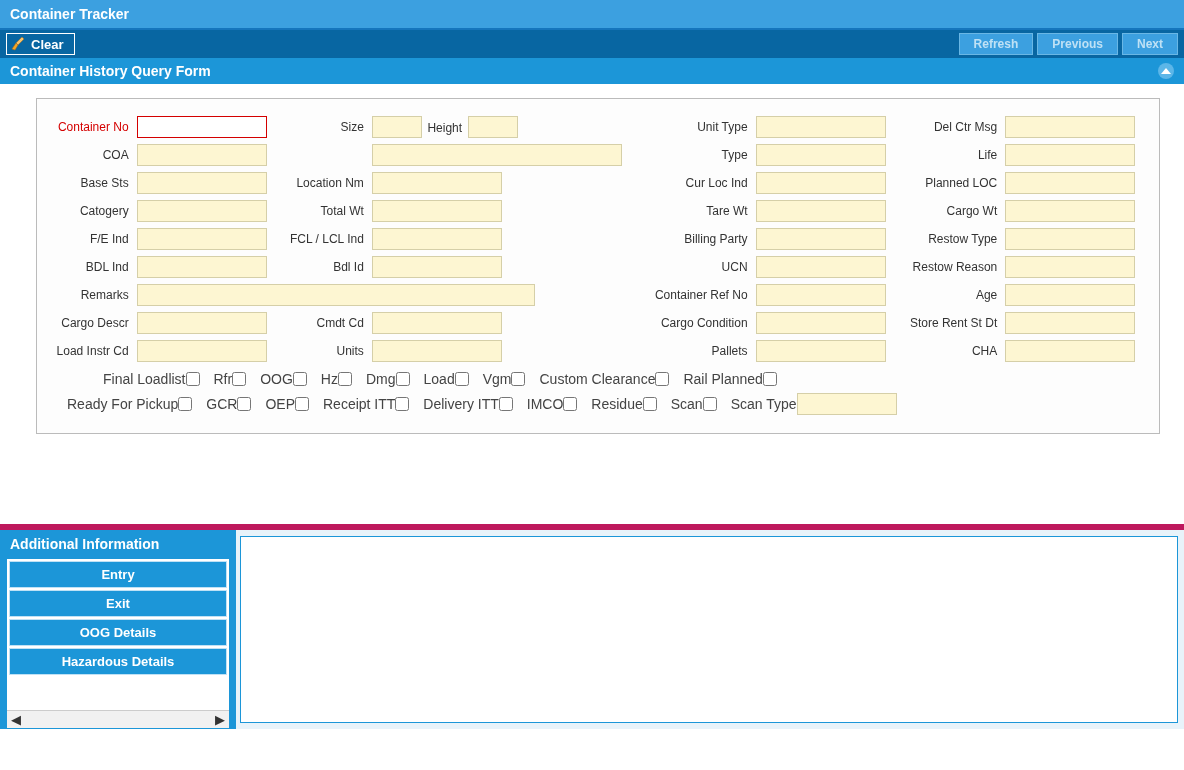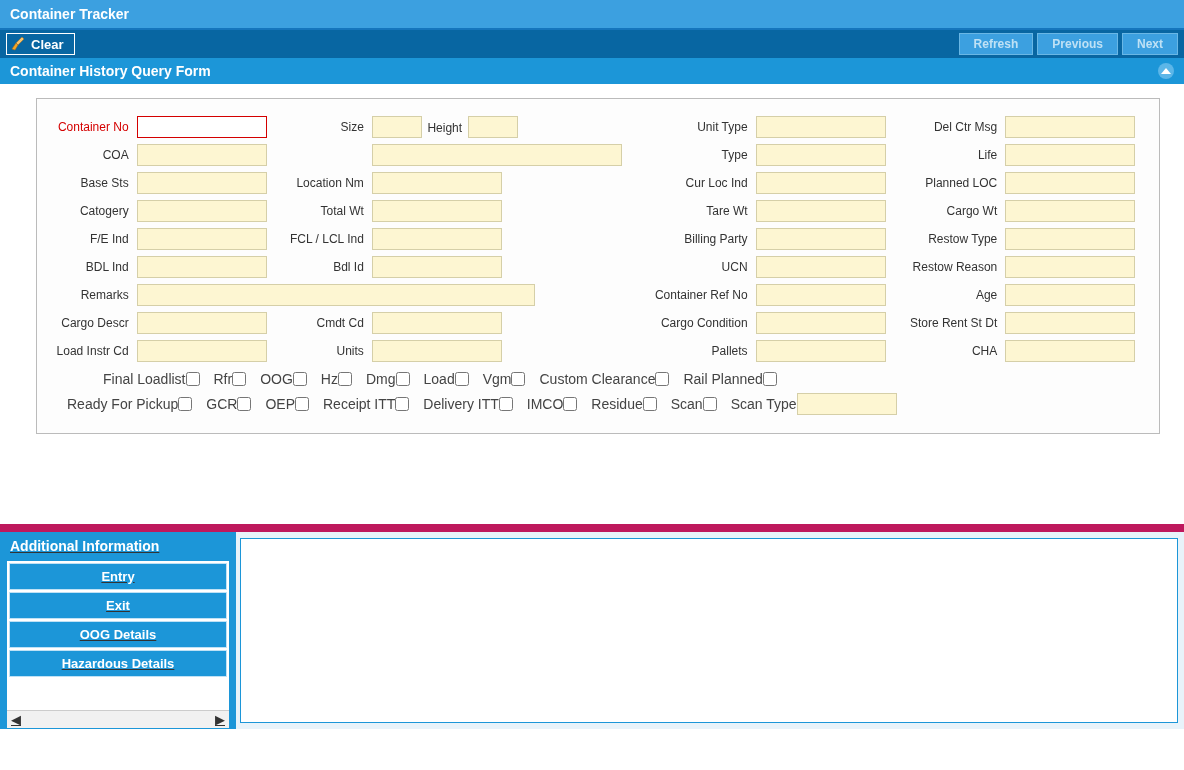--- a/index.html
+++ b/index.html
@@ -108,22 +108,21 @@
     border: 1px solid #d5cfa8;
     height: 22px;
     width: 100px;
     padding: 0 4px;
     font-size: 13px;
   }
   .bottom-split {
     display: flex;
     height: 205px;
     background: #e8f3fa;
-    border-top: 8px solid #be185d;
-    text-decoration: underline;
+    border-top: 6px solid #be185d;
   }
   .side-panel {
     width: 236px;
     background: #1c96d8;
     display: flex;
     flex-direction: column;
   }
   .side-header {
     color: #fff;
     font-weight: bold;

